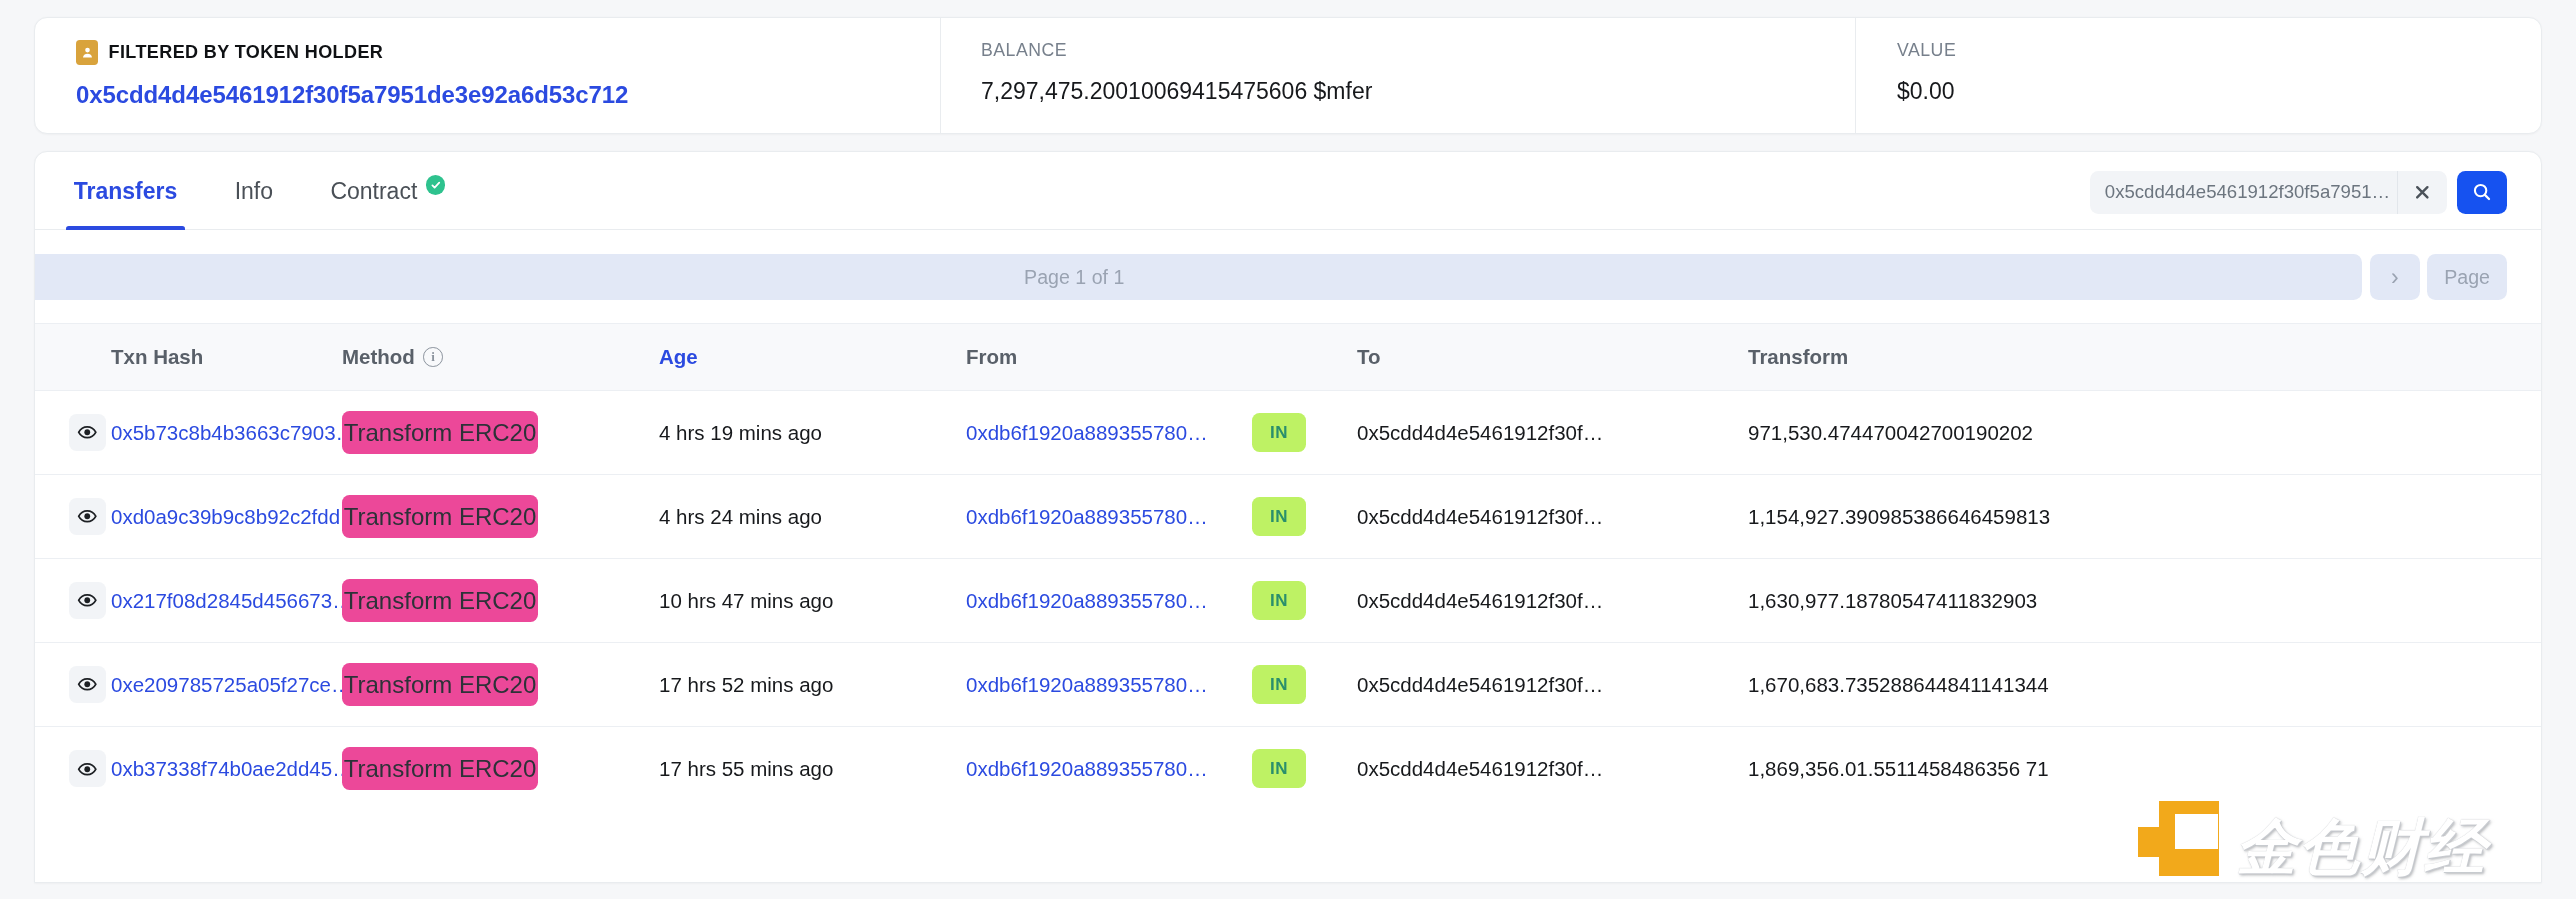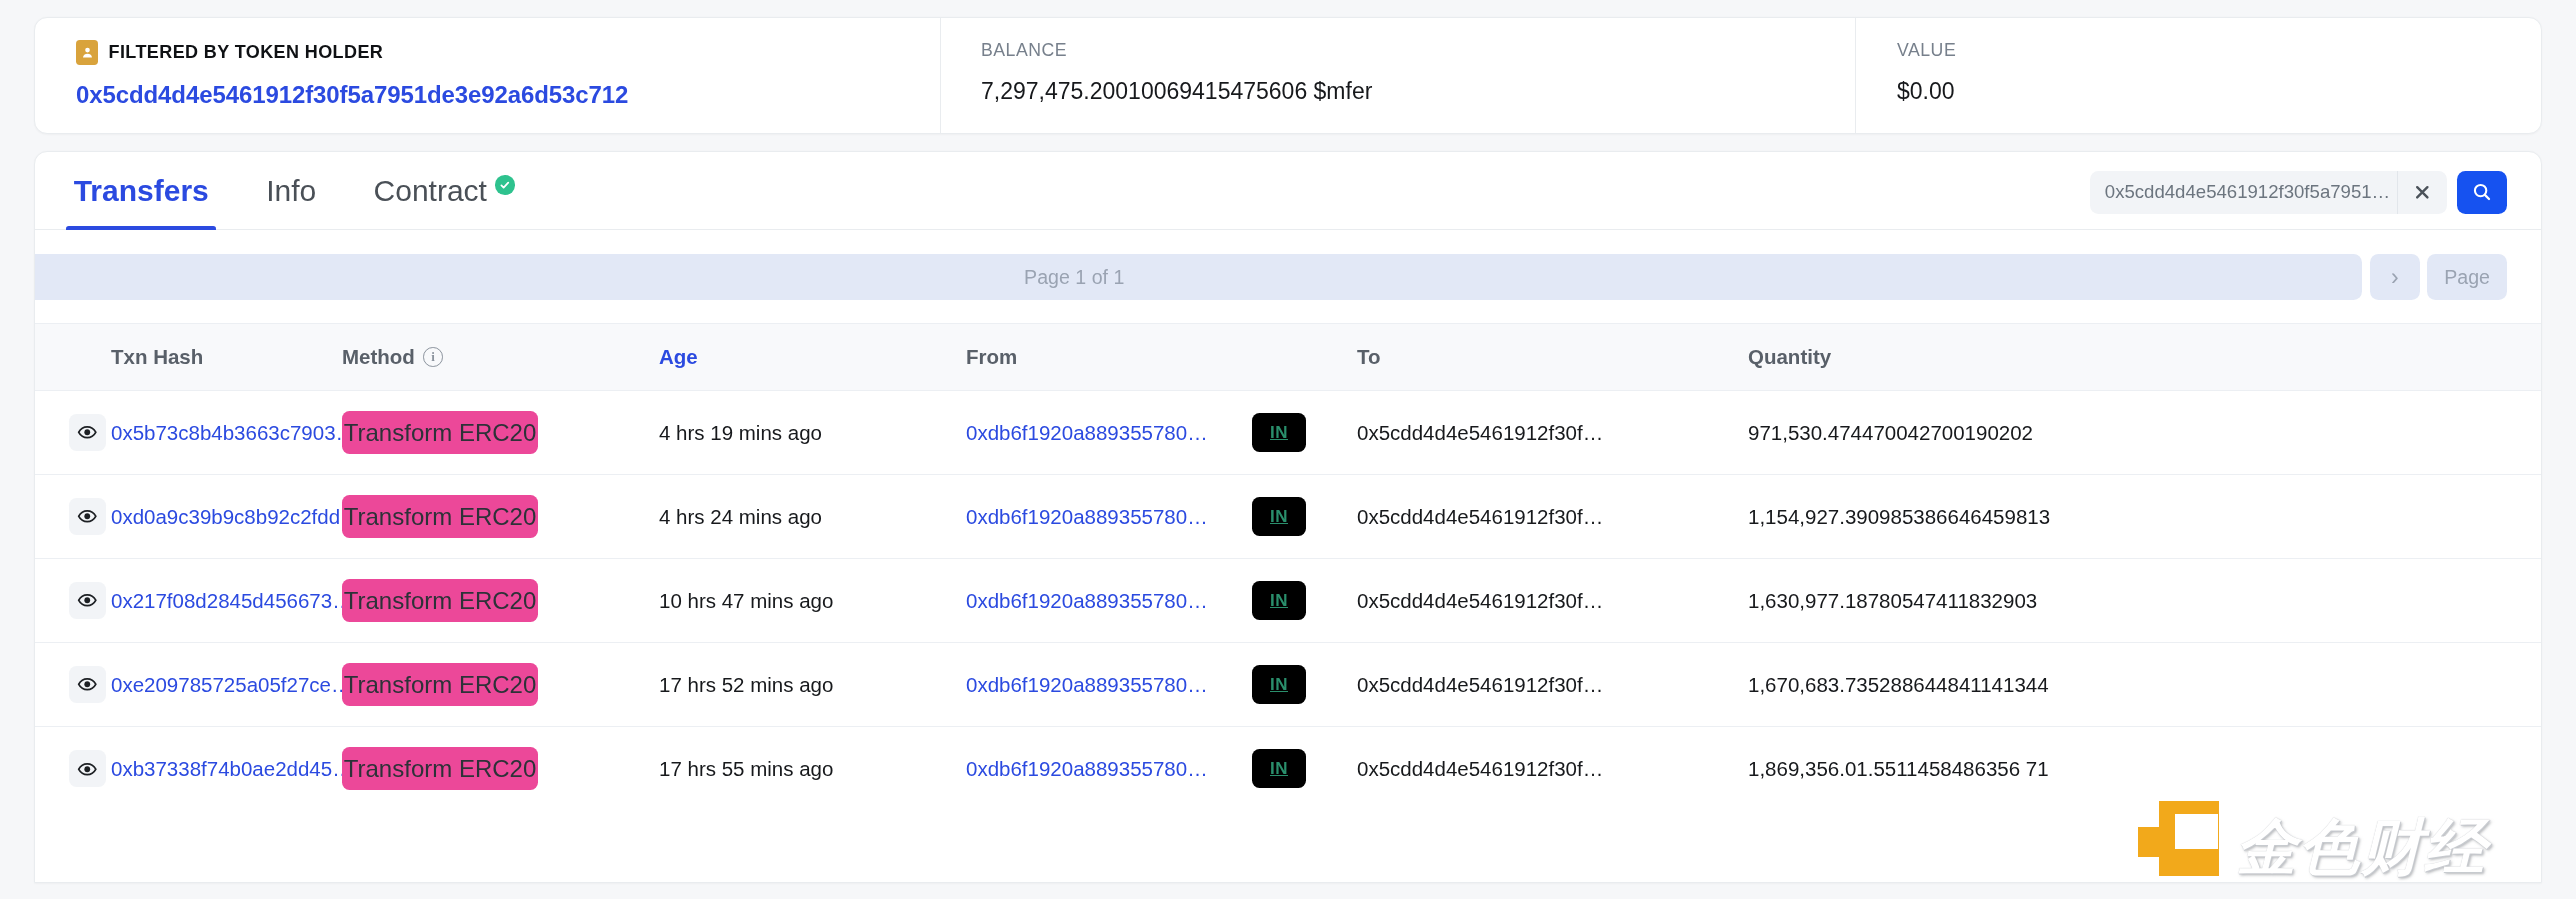--- a/index.html
+++ b/index.html
@@ -68,21 +68,21 @@
   }
 
   .tabs-row {
     height: 78px;
     display: flex; align-items: center;
     padding: 0 35px;
     border-bottom: 0.9px solid #e9ecef;
     position: relative;
   }
   .tab {
-    font-size: 30px; color: #4a5057; font-weight: 400;
+    font-size: 23px; color: #4a5057; font-weight: 400;
     padding: 0 3.7px; height: 78px; line-height: 78px;
     margin-right: 50px; cursor: pointer; position: relative;
     display: flex; align-items: center; gap: 8.4px; justify-content: flex-end;
   }
   .tab.active { color: #2b4ae0; font-weight: 700; }
   .tab.active::after {
     content: ""; position: absolute; left: -3.7px; right: -3.7px; bottom: 0;
     height: 3.7px; background: #2b4ae0; border-radius: 2.8px 2.8px 0 0;
   }
   .verified-dot {
@@ -179,22 +179,22 @@
   .method-pill {
     display: inline-flex; align-items: center; justify-content: center;
     height: 43px; padding: 0 15px;
     background: #ec4899; border-radius: 7.5px;
     font-size: 24px; color: #2d3238; white-space: nowrap;
     max-width: 196px;
   }
   .dir-pill {
     display: inline-flex; align-items: center; justify-content: center;
     width: 54px; height: 39px;
-    background: #000000; border-radius: 7.5px;
-    font-size: 17px; font-weight: 700; color: #2a8f6c; letter-spacing: 0.5px; text-decoration: underline;
+    background: #bef264; border-radius: 7.5px;
+    font-size: 17px; font-weight: 700; color: #2a8f6c; letter-spacing: 0.5px;
   }
   .info-icon {
     width: 19.6px; height: 19.6px; border-radius: 50%;
     border: 1.5px solid #8b939d; color: #8b939d;
     font-size: 13px; font-weight: 700; line-height: 17px; text-align: center;
     font-family: "Liberation Serif", serif;
     display: inline-block;
   }
 
   
@@ -337,21 +337,21 @@
               </div>
           </th>
           <th class="c-dir"></th>
           <th class="c-to">
             <div class="th-in">
                 <span>To</span>
               </div>
           </th>
           <th class="c-qty">
             <div class="th-in">
-                <span>Quantity</span>
+                <span>Transform</span>
               </div>
           </th>
         </tr>
       </thead>
       <tbody>
 
         <tr>
           <td class="c-eye">
             <button class="eye-btn">
               <svg width="20.5" height="20.5" viewBox="0 0 22 22" aria-hidden="true">

